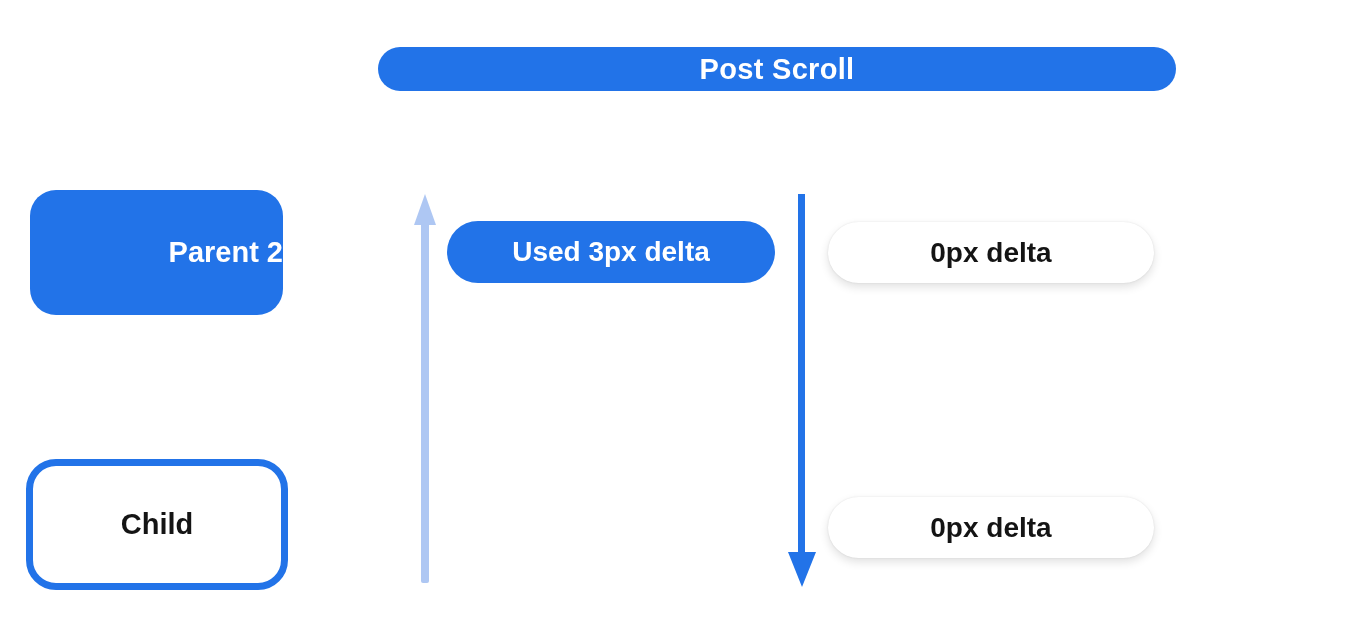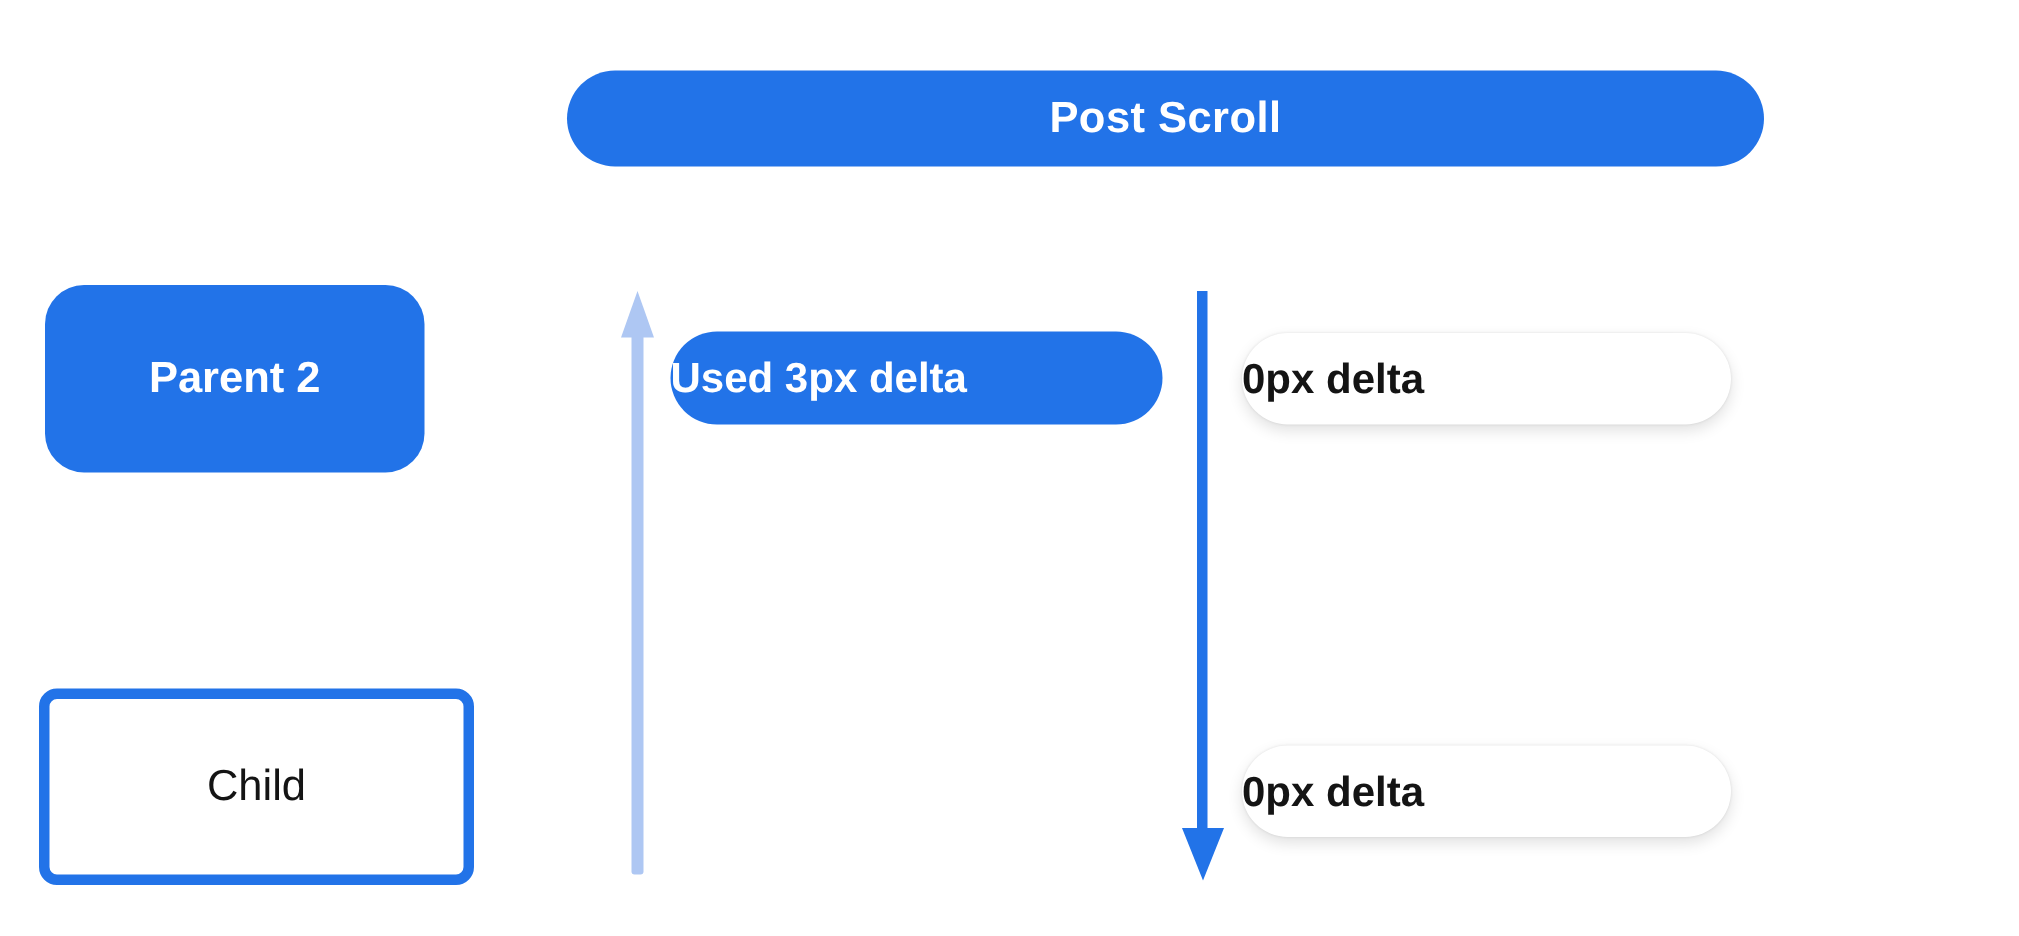--- a/index.html
+++ b/index.html
@@ -13,54 +13,54 @@
   }
   :root {
     --primary-blue: #2273e8;
     --light-blue: #aec7f3;
     --text-dark: #141414;
     --pill-white: #ffffff;
   }
   .header-pill {
     position: absolute;
     left: 378px; top: 47px;
-    width: 798px; height: 64px;
+    width: 798px; height: 44px;
     background: var(--primary-blue);
     border-radius: 32px;
     display: flex; align-items: center; justify-content: center;
     color: #ffffff;
     font-size: 29px; font-weight: bold;
     letter-spacing: 0.3px;
   }
   .box {
     position: absolute;
     display: flex; align-items: center; justify-content: center;
     font-size: 29px; font-weight: bold;
     box-sizing: border-box;
   }
   .box.filled {
     left: 30px; width: 253px; height: 125px;
     background: var(--primary-blue);
     color: #ffffff;
     border-radius: 26px;
   }
-  .box-parent2 { top: 190px; }
+  .box-parent2 { top: 190px; justify-content: flex-end; }
   .box-parent1 { top: 327px; }
   .box.outlined {
     left: 26px; top: 459px;
-    width: 290px; height: 131px;
+    width: 262px; height: 131px;
     background: #ffffff;
     border: 7px solid var(--primary-blue);
-    border-radius: 12px;
+    border-radius: 30px;
     color: var(--text-dark);
-    font-weight: 400;
+    font-weight: 700;
   }
   .pill {
     position: absolute;
-    display: flex; align-items: center; justify-content: flex-start;
+    display: flex; align-items: center; justify-content: center;
     border-radius: 31px;
     font-size: 28px;
     box-sizing: border-box;
   }
   .pill.blue {
     background: var(--primary-blue);
     color: #ffffff;
     font-weight: bold;
     left: 447px; width: 328px; height: 62px;
   }

